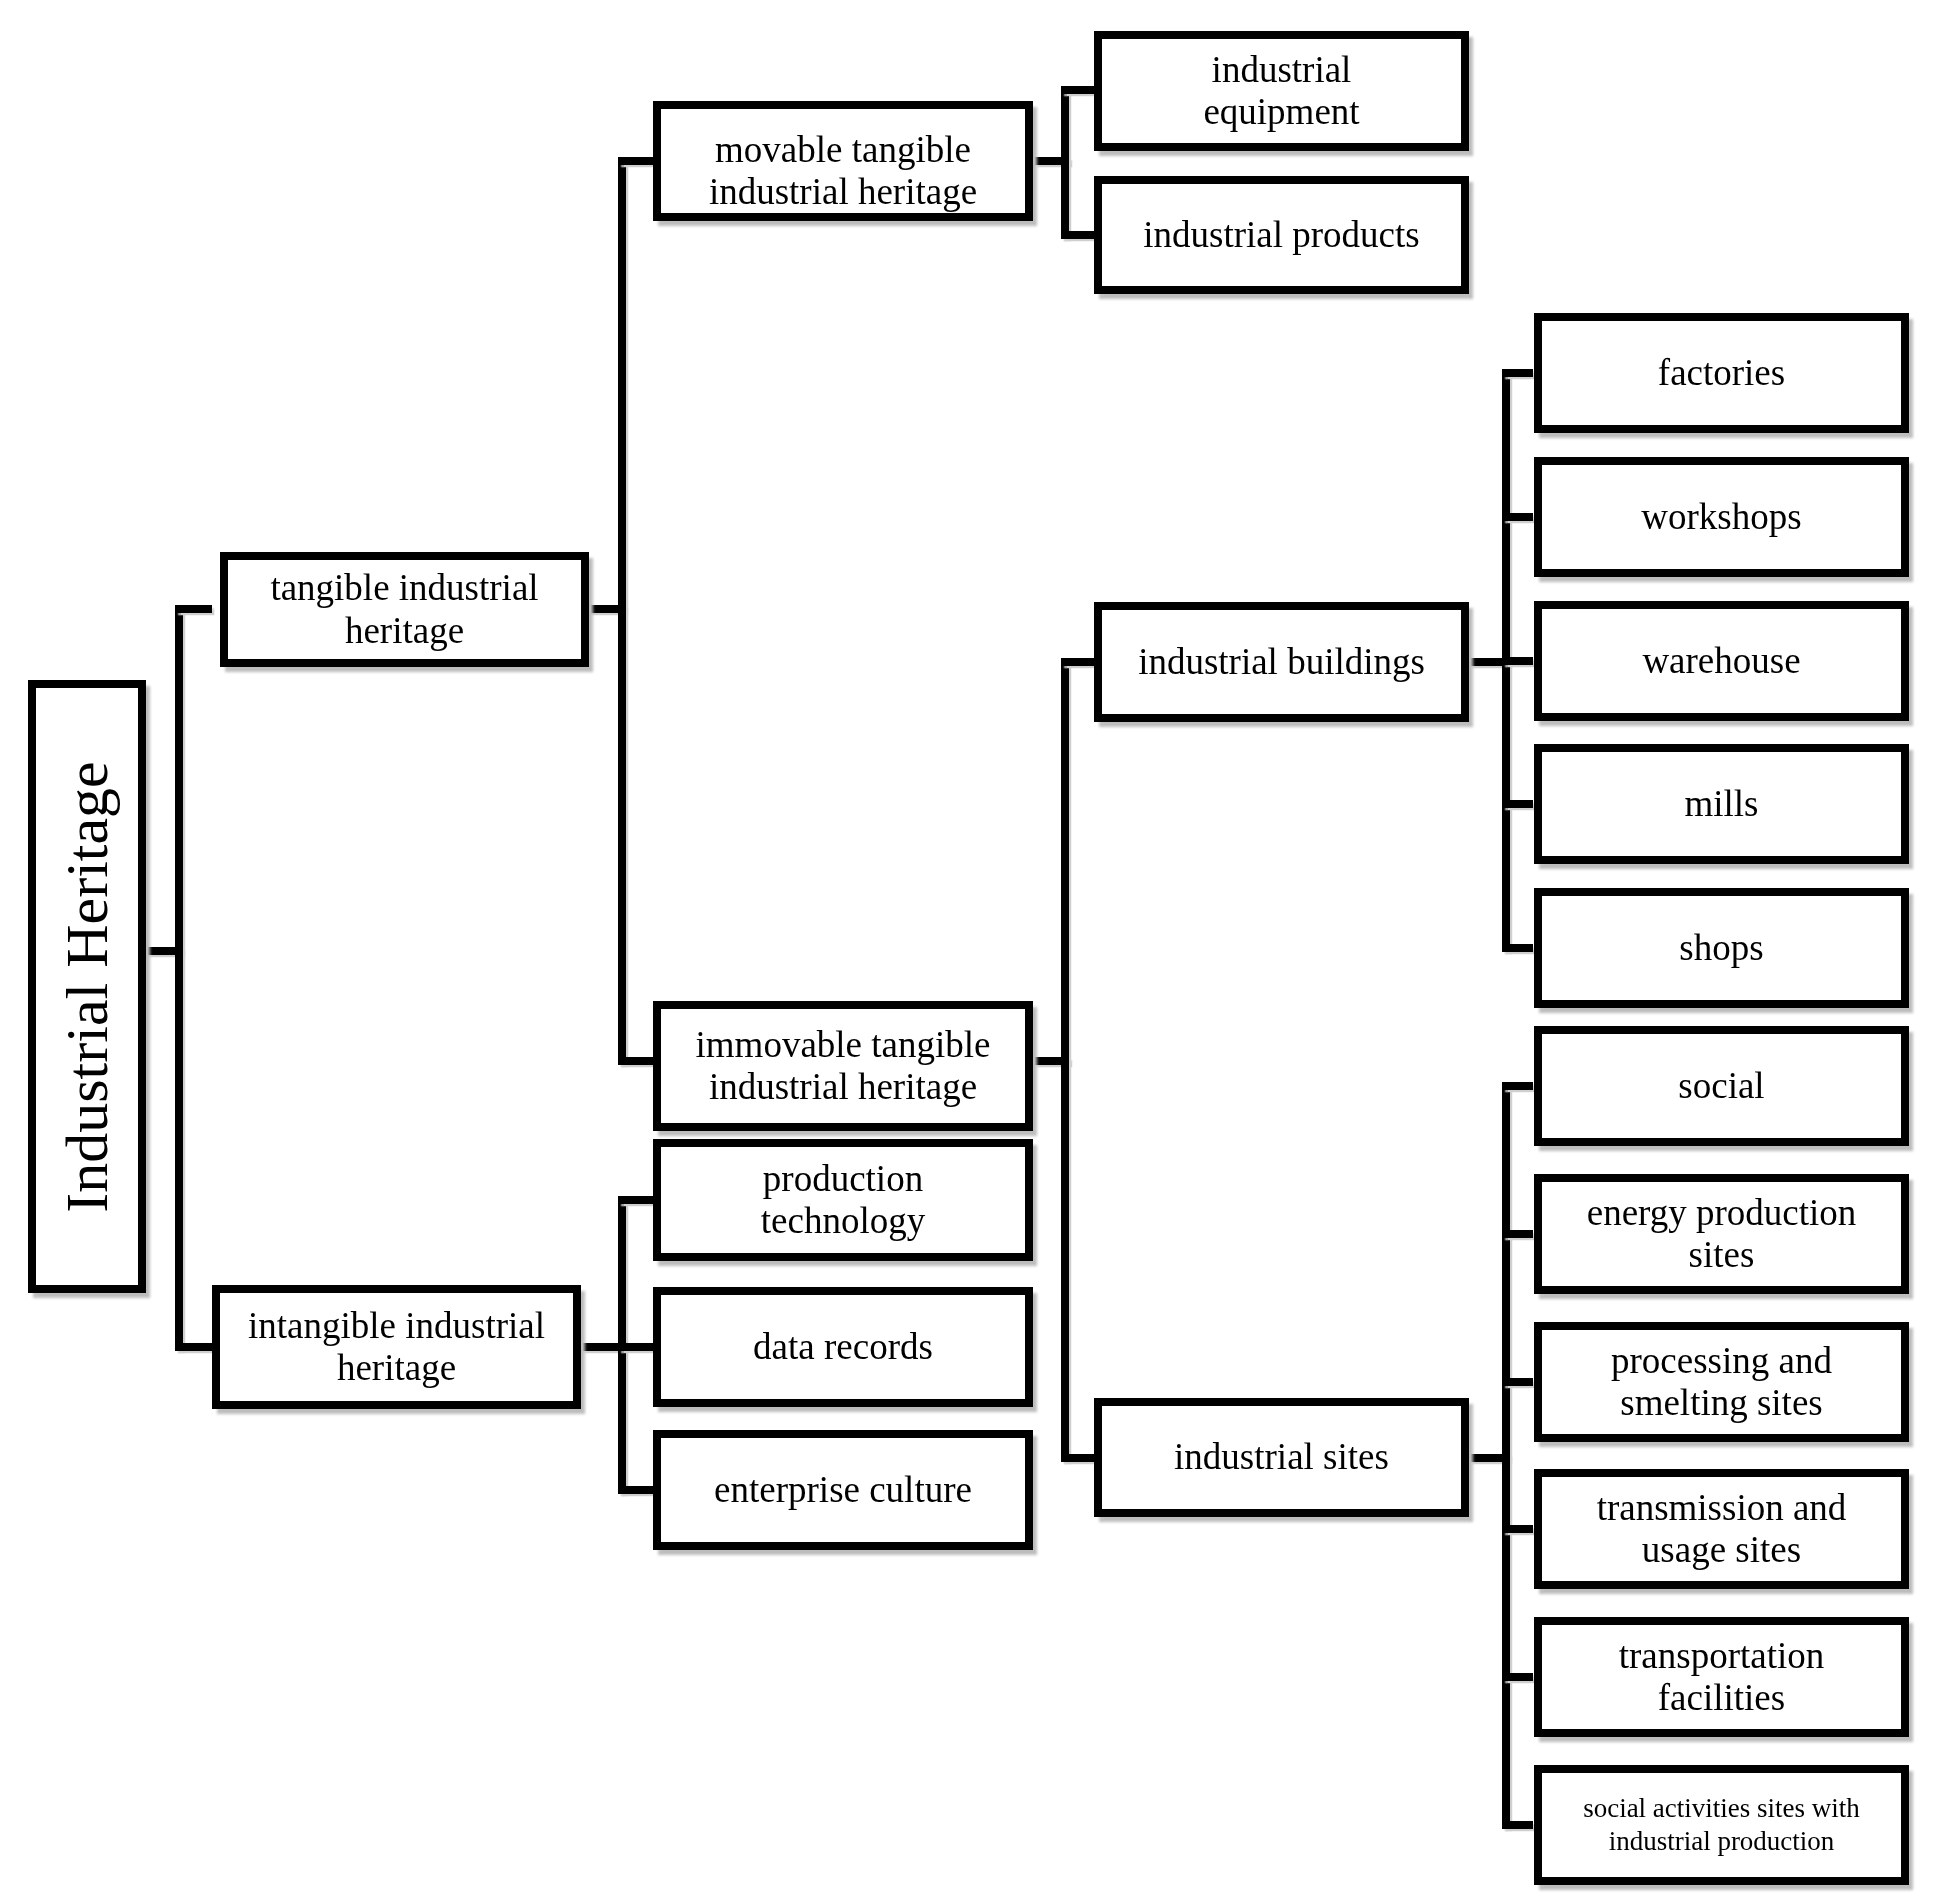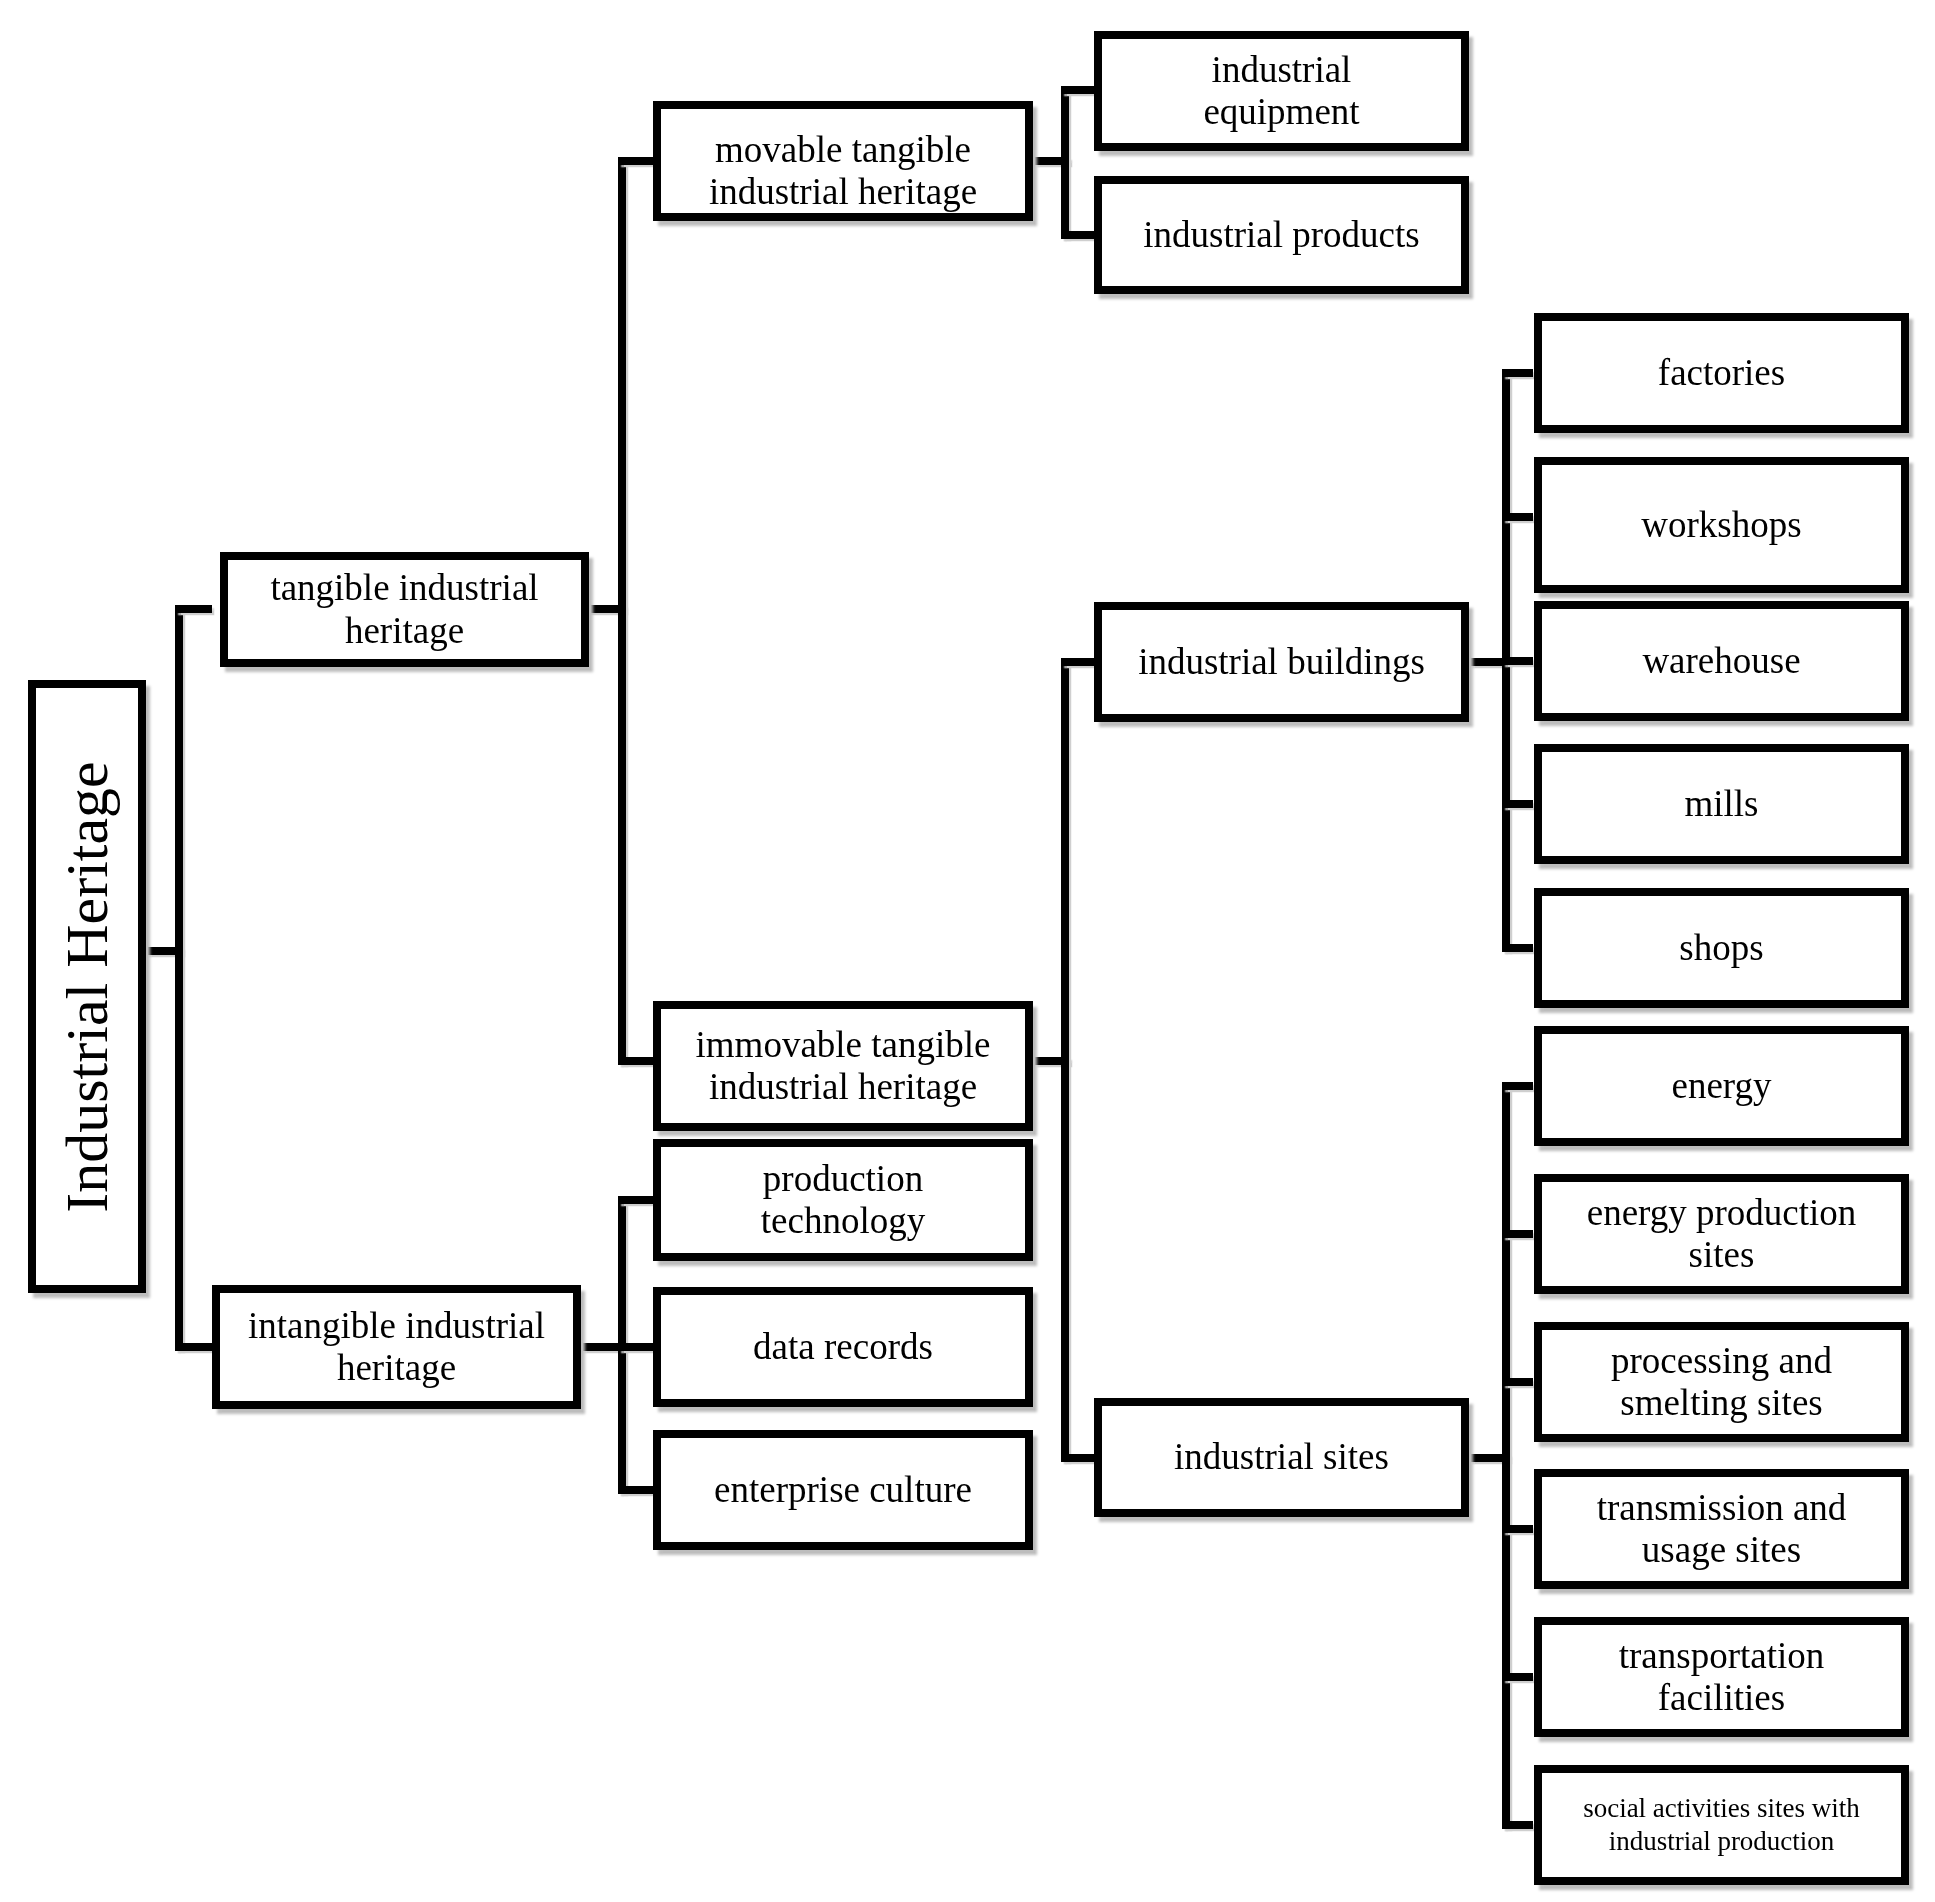--- a/index.html
+++ b/index.html
@@ -168,21 +168,21 @@
       <div>industrial sites</div>
     </div>
   </div>
 
   <div class="box" style="left:1534px; top:313px; width:375px; height:120px;">
     <div class="lbl">
       <div>factories</div>
     </div>
   </div>
 
-  <div class="box" style="left:1534px; top:457px; width:375px; height:136px;">
+  <div class="box" style="left:1534px; top:457px; width:375px; height:120px;">
     <div class="lbl">
       <div>workshops</div>
     </div>
   </div>
 
   <div class="box" style="left:1534px; top:601px; width:375px; height:120px;">
     <div class="lbl">
       <div>warehouse</div>
     </div>
   </div>
@@ -194,21 +194,21 @@
   </div>
 
   <div class="box" style="left:1534px; top:888px; width:375px; height:120px;">
     <div class="lbl">
       <div>shops</div>
     </div>
   </div>
 
   <div class="box" style="left:1534px; top:1026px; width:375px; height:120px;">
     <div class="lbl">
-      <div>energy</div>
+      <div>social</div>
     </div>
   </div>
 
   <div class="box" style="left:1534px; top:1174px; width:375px; height:120px;">
     <div class="lbl">
       <div>energy production</div>
       <div>sites</div>
     </div>
   </div>
 

